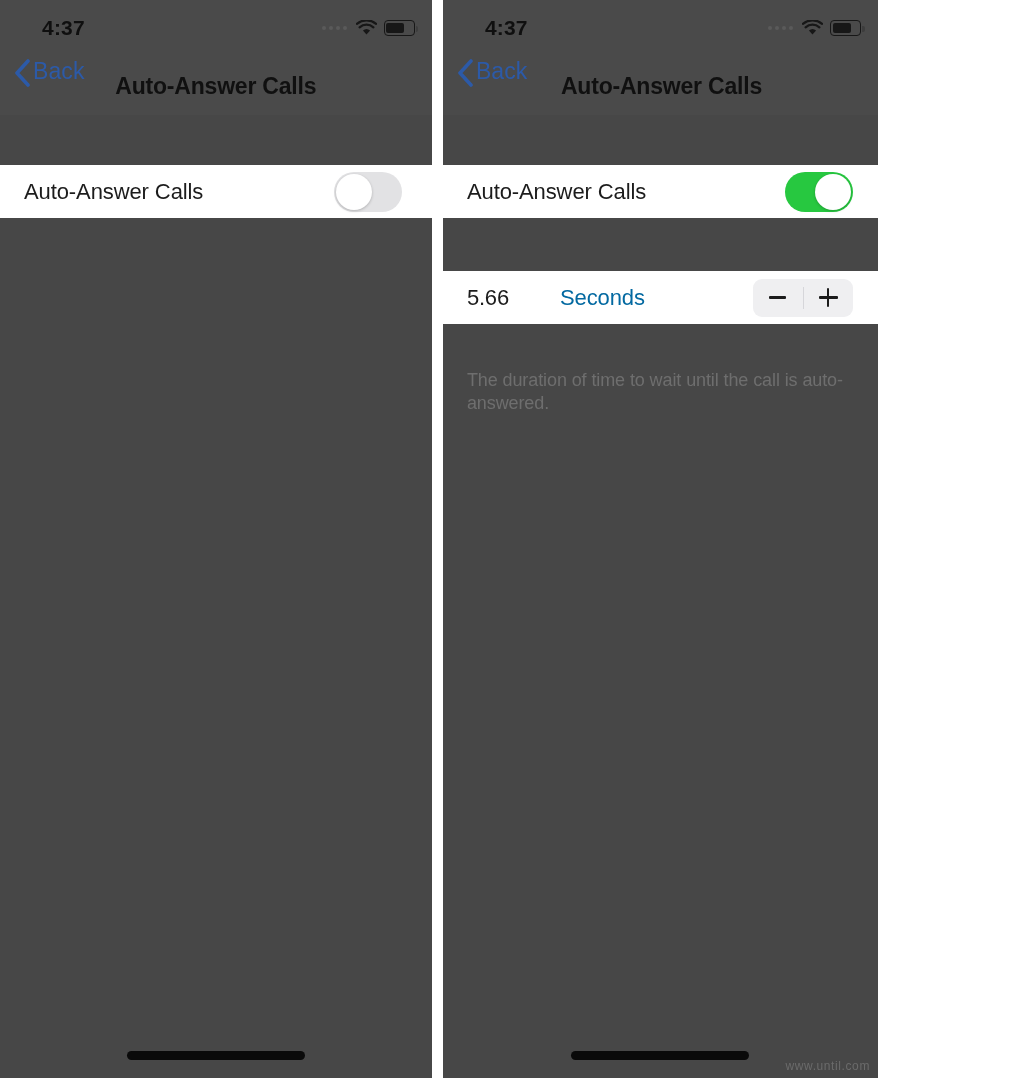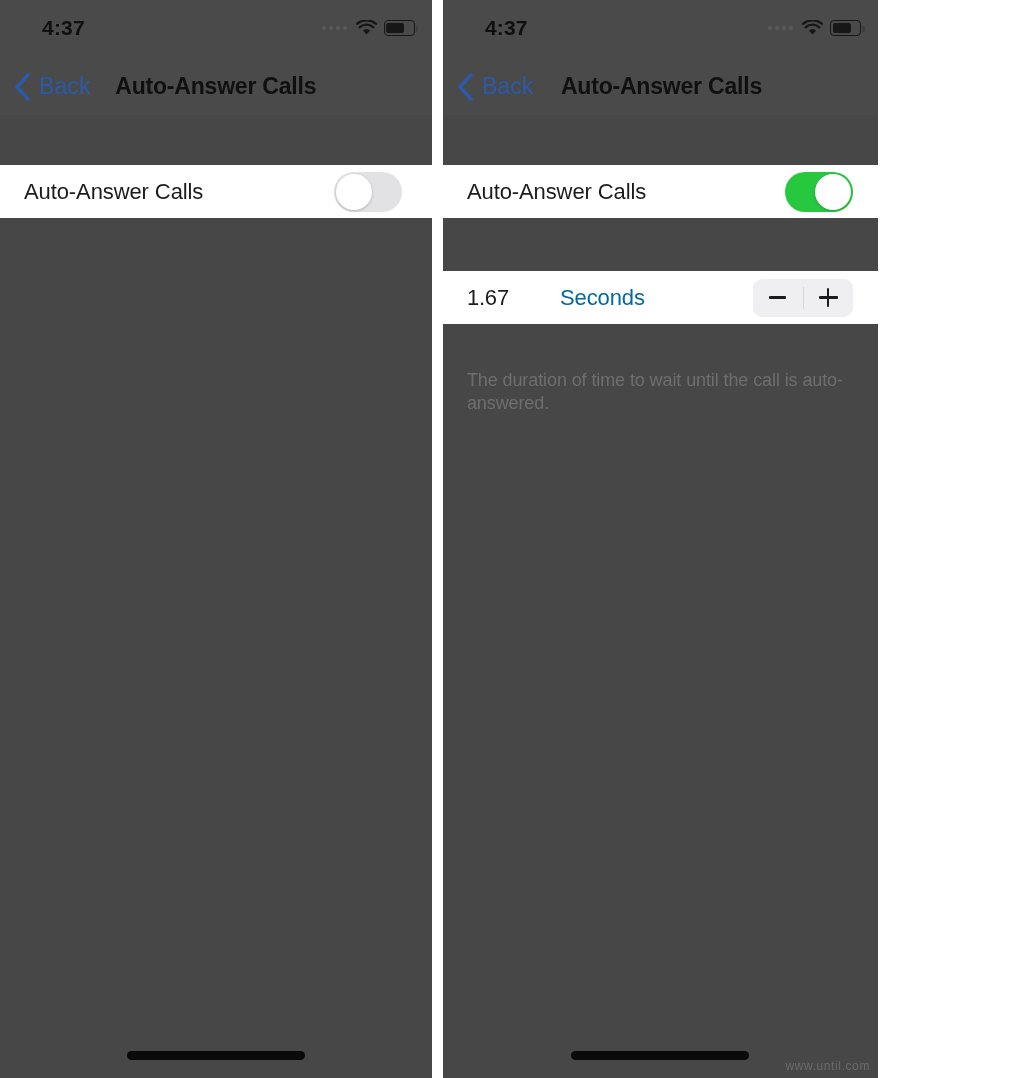--- a/index.html
+++ b/index.html
@@ -104,22 +104,22 @@
     position: relative;
     height: 57px;
     background: #4a4a4a;
   }
   .nav-back {
     position: absolute;
     left: 14px;
     top: 0;
     height: 57px;
     display: flex;
-    align-items: center;
-    gap: 8px;
+    align-items: flex-start;
+    gap: 2px;
     cursor: pointer;
   }
   .chevron-left {
     display: block;
     margin-top: 1px;
   }
   .nav-back-label {
     font-size: 23px;
     color: #2c5aa8;
     letter-spacing: 0.1px;
@@ -389,21 +389,21 @@
       <div class="row">
         <span class="row-label">Auto-Answer Calls</span>
         <span class="toggle on">
           <span class="knob"></span>
         </span>
       </div>
 
       <div class="spacer-group"></div>
 
       <div class="row">
-        <span class="row-value">1.67</span>
+        <span class="row-value">5.66</span>
         <span class="row-unit">Seconds</span>
         <span class="stepper">
           <span class="stepper-btn">
             <span class="minus-glyph"></span>
           </span>
           <span class="stepper-divider"></span>
           <span class="stepper-btn">
             <span class="plus-glyph"></span>
           </span>
         </span>

